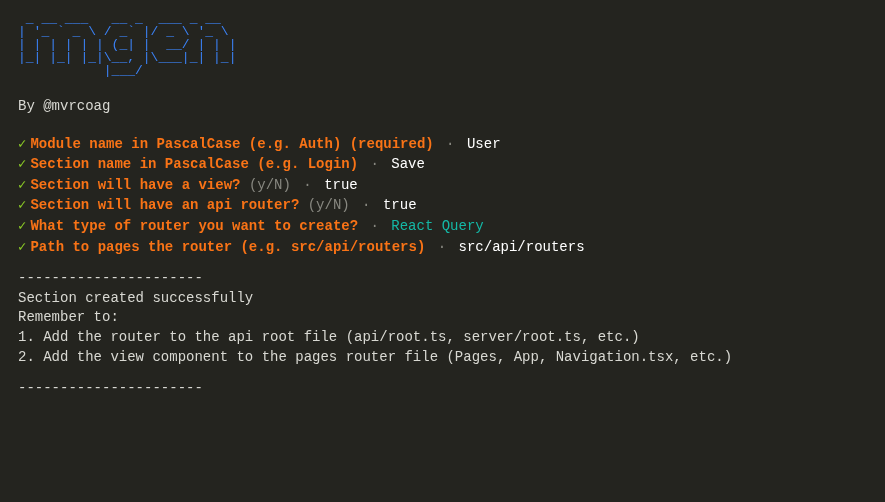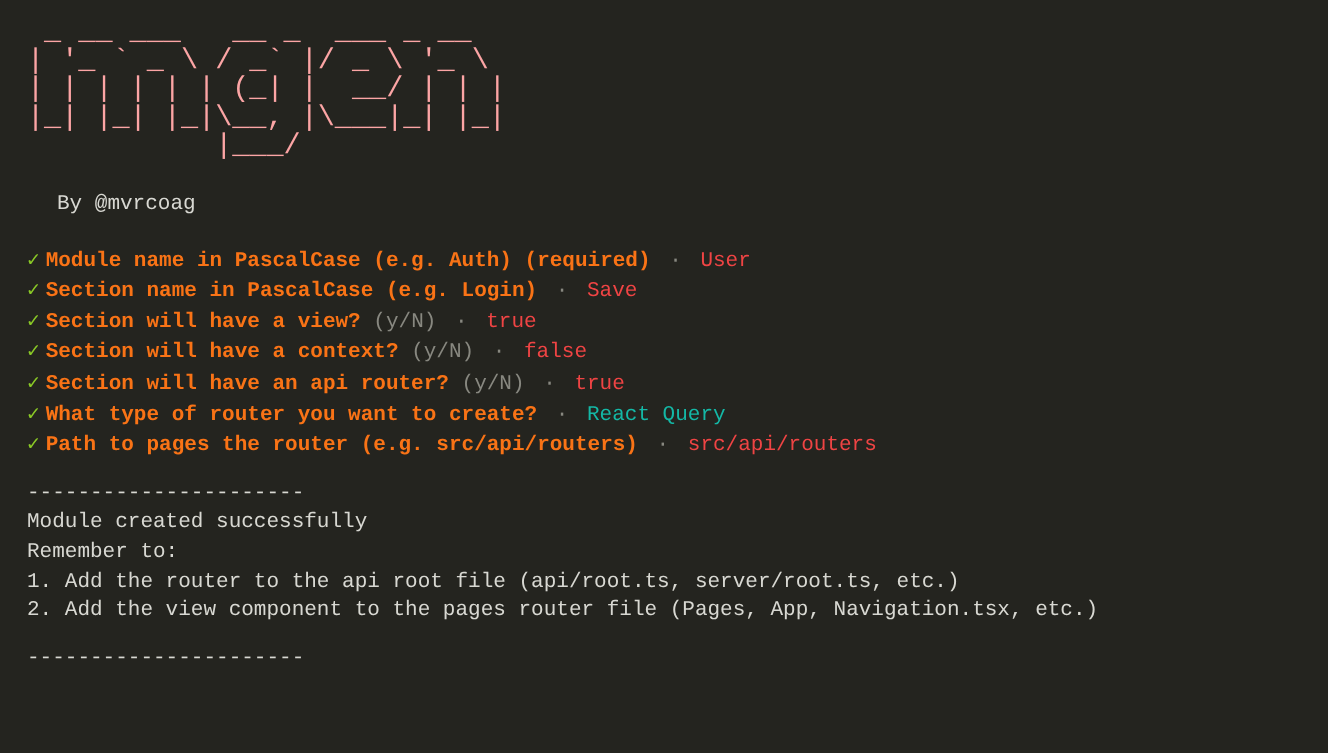--- a/index.html
+++ b/index.html
@@ -15,28 +15,27 @@
       line-height: 1.4;
       padding: 12px 18px;
       width: 885px;
       height: 502px;
       overflow: hidden;
     }
     .ascii-art {
       font-family: 'Courier New', monospace;
       white-space: pre;
       line-height: 1.0;
-      font-size: 19px;
+      font-size: 13px;
       letter-spacing: 0;
-      color: #fca5a5;
+      color: #3b82f6;
       margin-bottom: 20px;
     }
     .byline {
       margin-bottom: 18px;
-      margin-left: 20px;
     }
     .prompt-line {
       margin-bottom: 1px;
     }
     .check {
       color: #8ac926;
       margin-right: 4px;
     }
     .question {
       color: #f97316;
@@ -44,21 +43,21 @@
     }
     .hint {
       color: #888880;
       text-align: right;
     }
     .sep {
       color: #888880;
       margin: 0 4px;
     }
     .answer-green {
-      color: #ef4444;
+      color: #ffffff;
       margin-top: 38px;
     }
     .answer-blue {
       color: #14b8a6;
     }
     .divider {
       color: #d8d8d2;
       margin-top: 12px;
     }
     .output-line {
@@ -73,24 +72,23 @@
 | | | | | | (_| |  __/ | | |
 |_| |_| |_|\__, |\___|_| |_|
            |___/            </pre>
 
 <div class="byline">By @mvrcoag</div>
 
 <div id="prompts">
     <div class="prompt-line"><span class="check">✓</span><span class="question">Module name in PascalCase (e.g. Auth) (required)</span><span class="sep"> · </span><span class="answer-green">User</span></div>
     <div class="prompt-line"><span class="check">✓</span><span class="question">Section name in PascalCase (e.g. Login)</span><span class="sep"> · </span><span class="answer-green">Save</span></div>
     <div class="prompt-line"><span class="check">✓</span><span class="question">Section will have a view?</span> <span class="hint">(y/N)</span><span class="sep"> · </span><span class="answer-green">true</span></div>
-    <div class="prompt-line"><span class="check">✓</span><span class="question">Section will have a context?</span> <span class="hint">(y/N)</span><span class="sep"> · </span><span class="answer-green">false</span></div>
     <div class="prompt-line"><span class="check">✓</span><span class="question">Section will have an api router?</span> <span class="hint">(y/N)</span><span class="sep"> · </span><span class="answer-green">true</span></div>
     <div class="prompt-line"><span class="check">✓</span><span class="question">What type of router you want to create?</span><span class="sep"> · </span><span class="answer-blue">React Query</span></div>
     <div class="prompt-line"><span class="check">✓</span><span class="question">Path to pages the router (e.g. src/api/routers)</span><span class="sep"> · </span><span class="answer-green">src/api/routers</span></div>
   </div>
 
 <div class="divider">----------------------</div>
-<div class="output-line">Module created successfully</div>
+<div class="output-line">Section created successfully</div>
 <div class="output-line">Remember to:</div>
 <div class="output-line">1. Add the router to the api root file (api/root.ts, server/root.ts, etc.)</div>
 <div class="output-line">2. Add the view component to the pages router file (Pages, App, Navigation.tsx, etc.)</div>
 <div class="divider">----------------------</div>
 
 </body></html>

